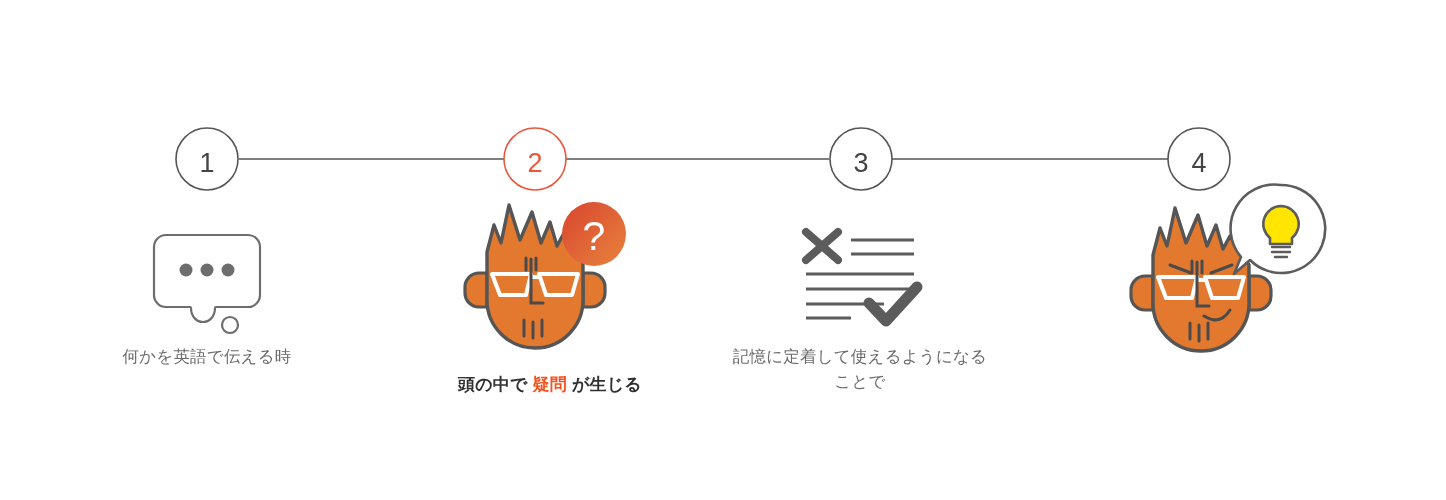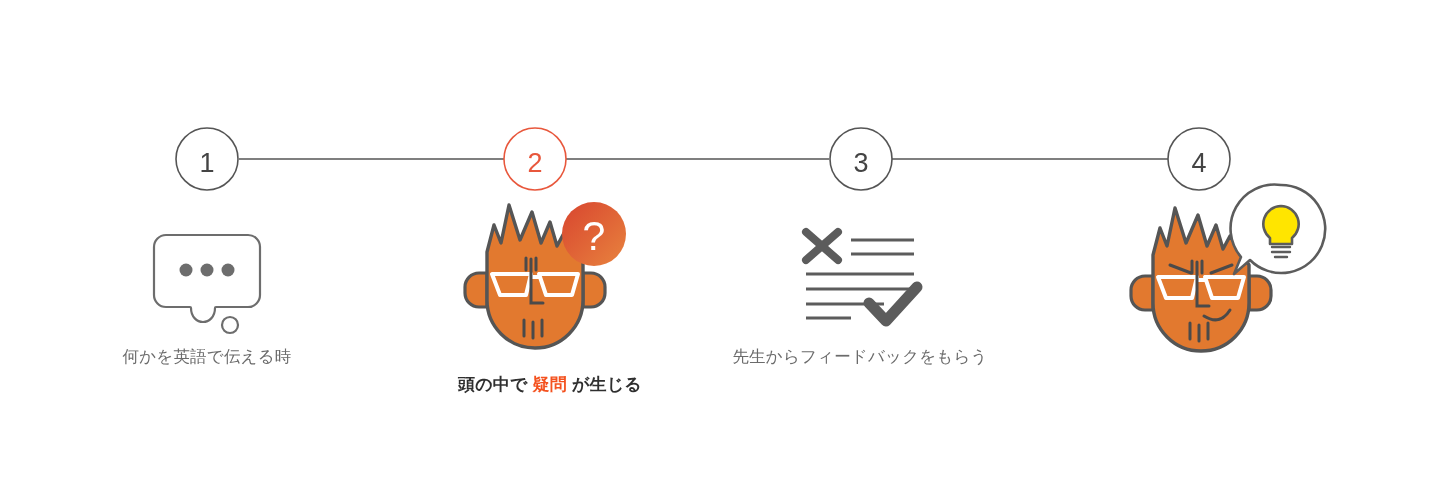--- a/index.html
+++ b/index.html
@@ -237,19 +237,20 @@
     </div>
 
     <div class="step step-2">
       <div class="caption bold">
         <span>頭の中で </span><span class="hl">疑問</span><span> が生じる</span>
       </div>
     </div>
 
     <div class="step step-3">
       <div class="caption">
-        <div>先生からフィードバックをもらう</div>
+        <div>記憶に定着して使えるようになる</div>
+        <div>ことで</div>
       </div>
     </div>
 
 
   </div>
 </div>
 
 </body></html>

